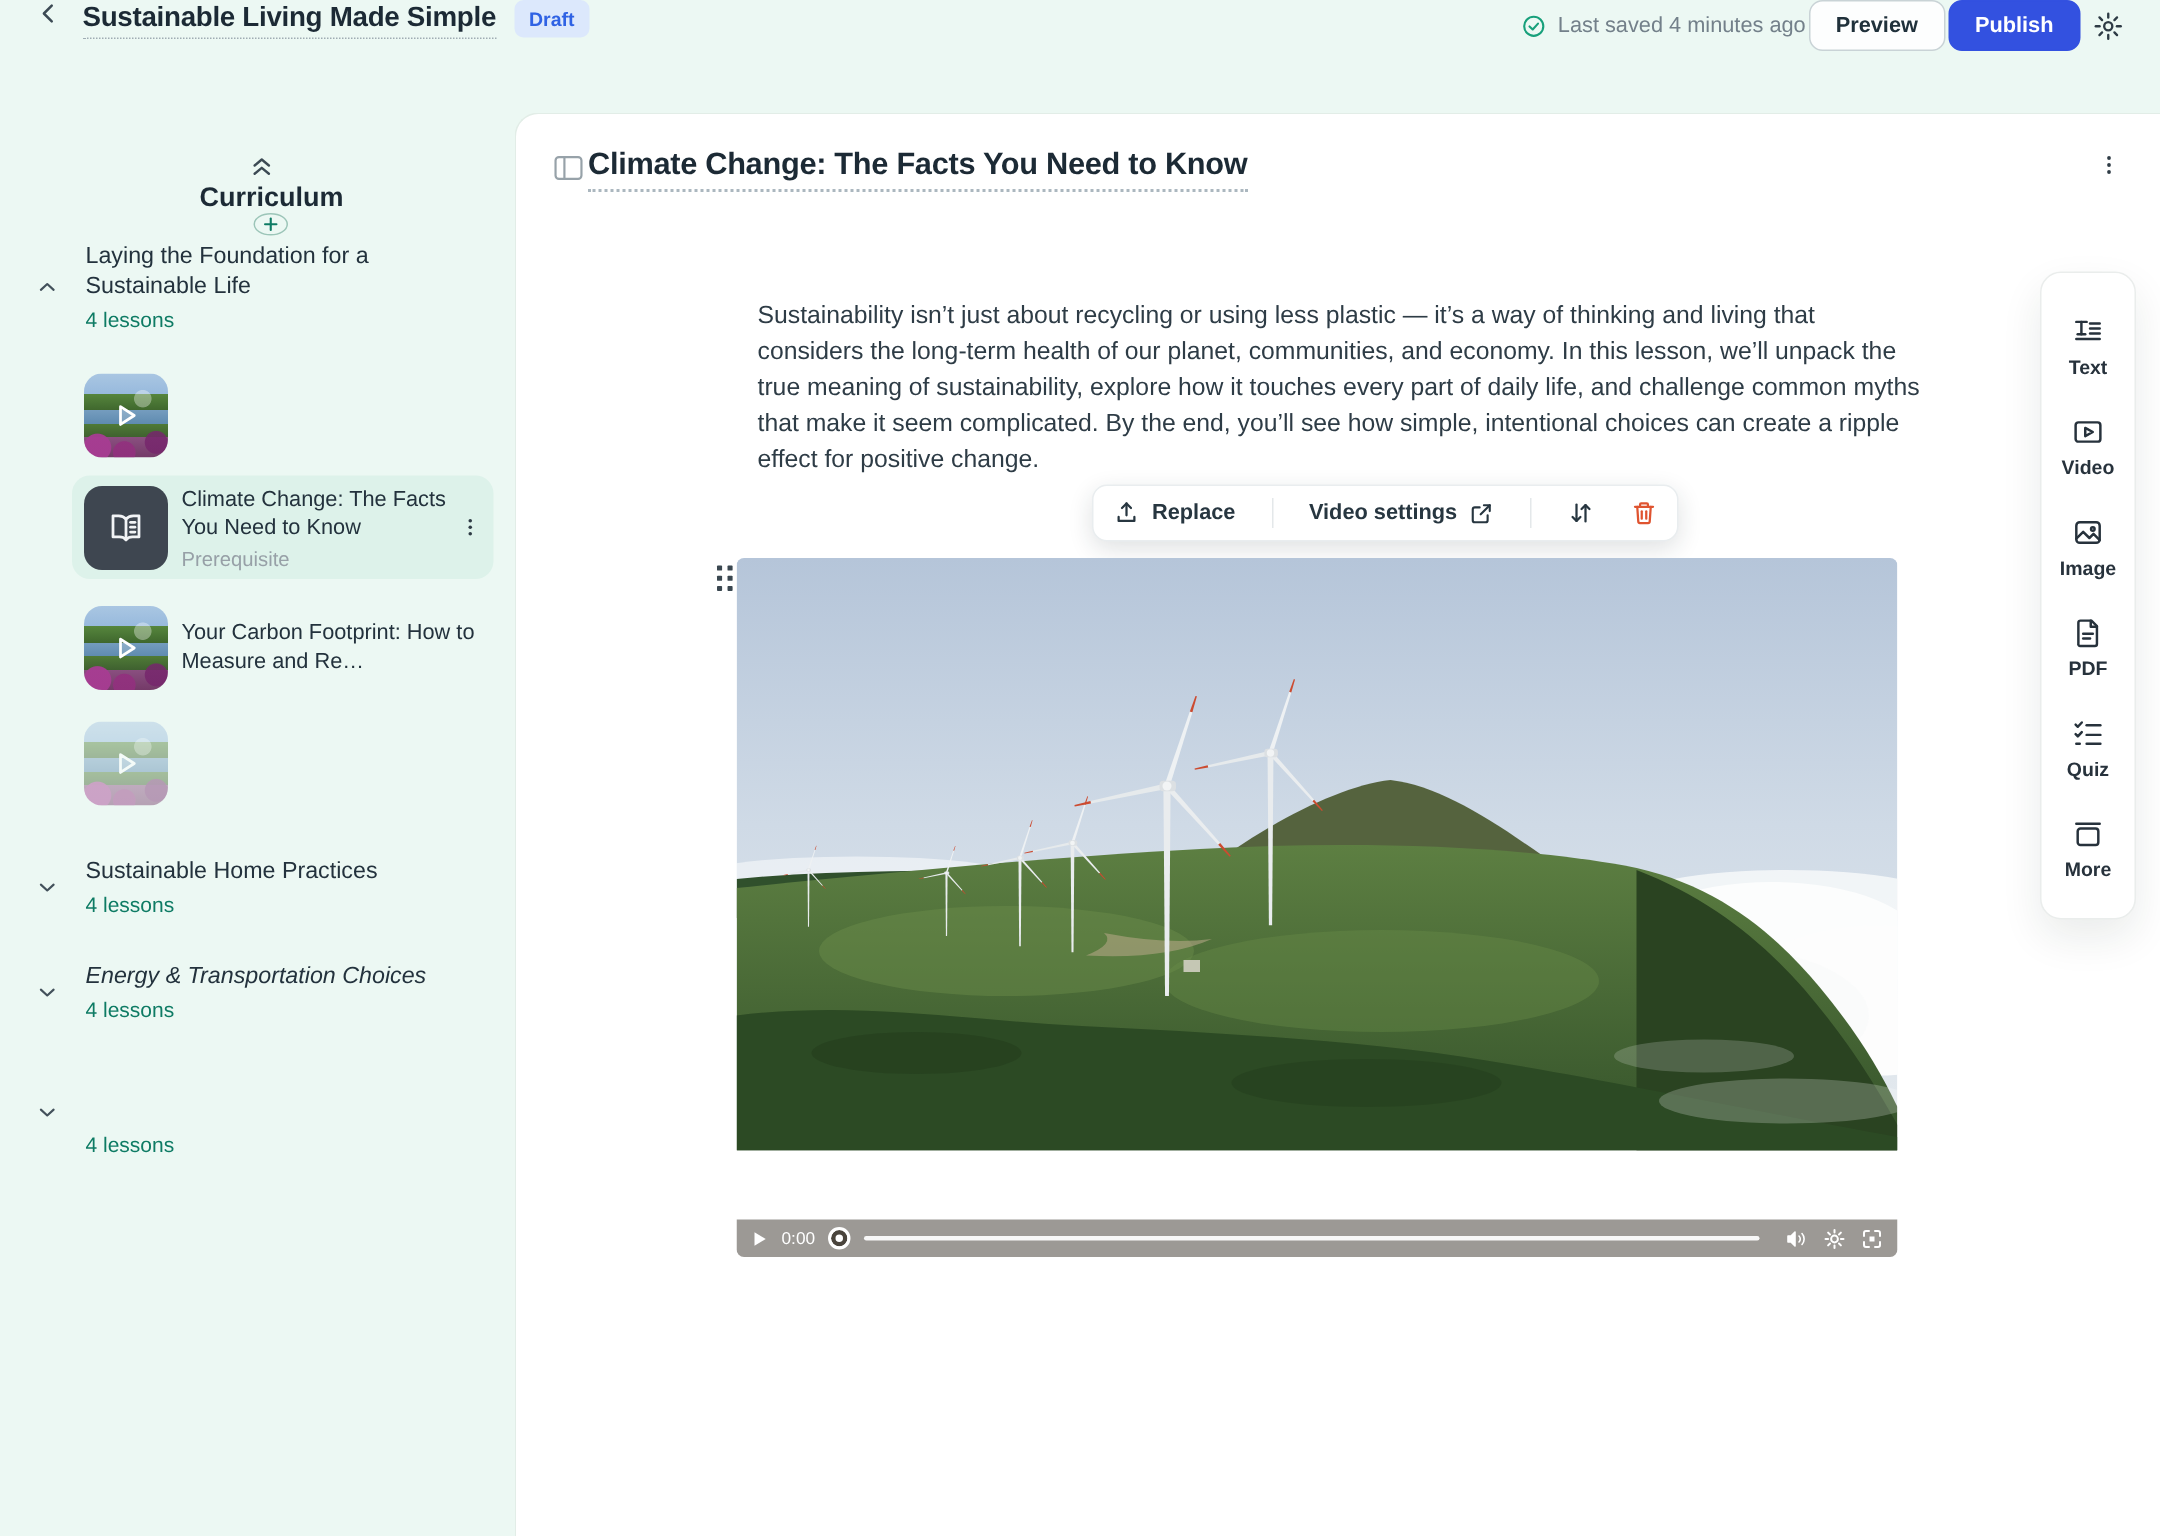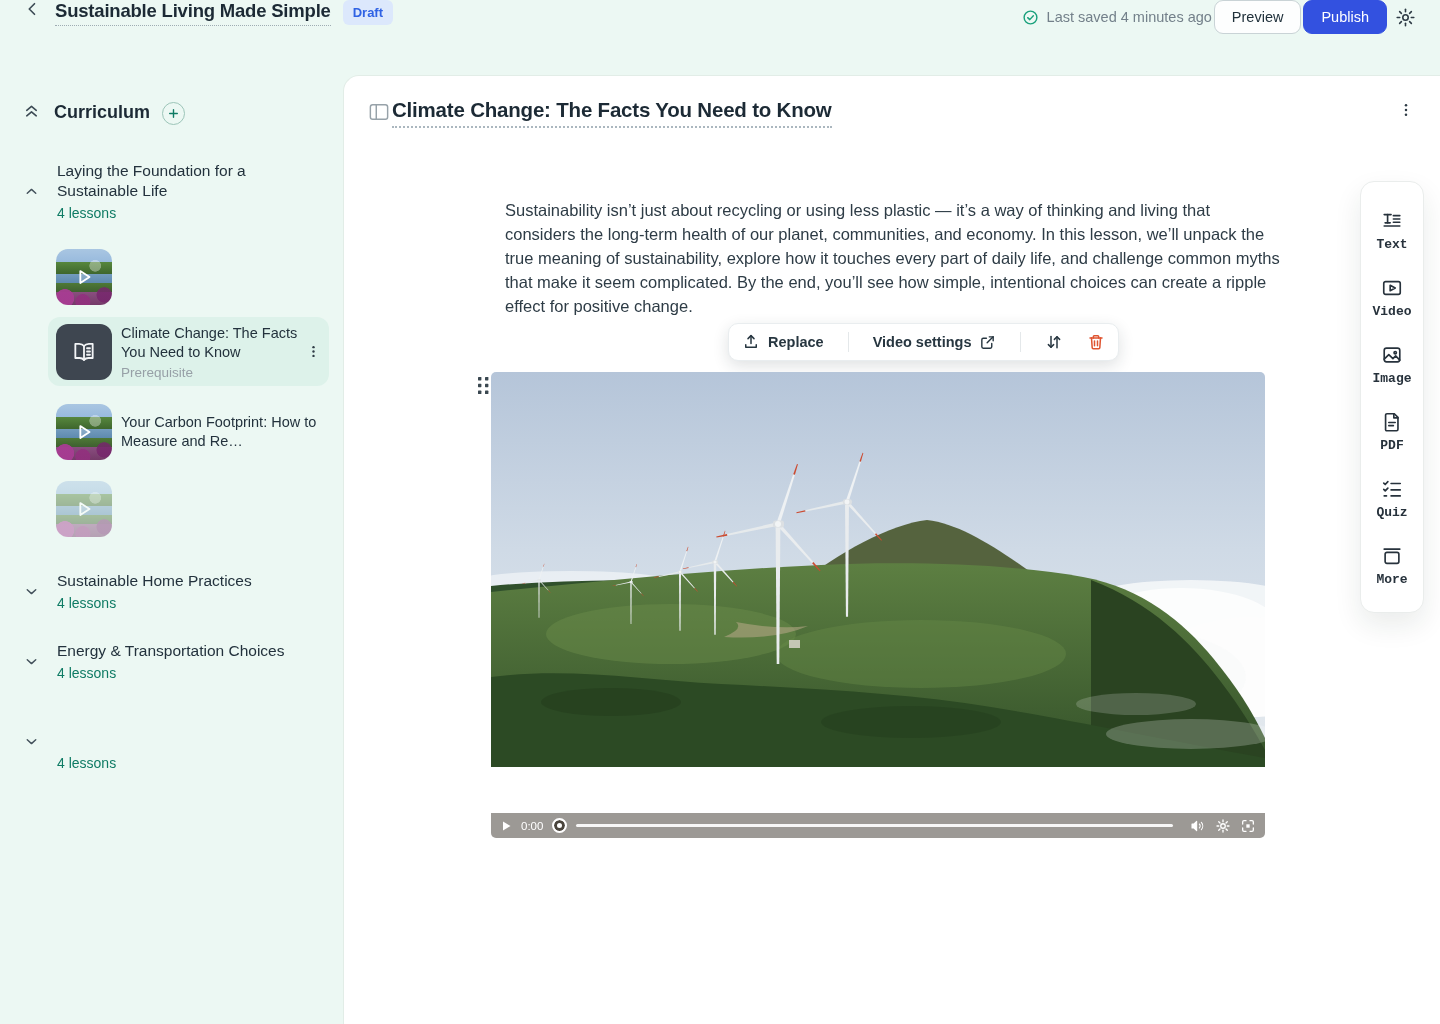--- a/index.html
+++ b/index.html
@@ -13,28 +13,28 @@
   }
   svg { display:block; }
 
   
   .topbar { position:absolute; top:0; left:0; width:1440px; height:75px; display:flex; align-items:flex-start; padding:0 24px; }
   .icon-btn { background:none; border:none; cursor:pointer; display:flex; align-items:center; justify-content:center; padding:0; color:#3C4A54; }
   .course-title { margin-left:13px; font-size:18.5px; font-weight:700; color:#1C2A35; letter-spacing:-.2px; border-bottom:1.5px dotted #9FACB3; padding-bottom:3px; cursor:text; }
   .draft-badge { margin-left:12px; background:#DCE8FC; color:#2F62E4; font-size:13px; font-weight:700; padding:5px 10px; border-radius:6px; }
   .topbar-right { margin-left:auto; display:flex; align-items:center; gap:2px; }
   .saved { display:flex; align-items:center; gap:8px; font-size:14.5px; color:#73808A; }
-  .btn { font-family:inherit; font-size:14.5px; font-weight:400; border-radius:9px; padding:8px 17px; cursor:pointer; }
+  .btn { font-family:inherit; font-size:14.5px; font-weight:700; border-radius:9px; padding:8px 17px; cursor:pointer; }
   .btn-preview { background:#FDFEFE; border:1px solid #C9D3D6; color:#20313B; }
   .btn-publish { background:#3351E0; border:1px solid #3351E0; color:#FFFFFF; }
   .gear-btn { margin-left:6px; color:#2E3B45; }
 
   
   .sidebar { position:absolute; top:75px; left:0; width:343px; bottom:0; }
-  .curriculum-row { position:absolute; top:27px; left:22px; right:16px; height:28px; display:flex; align-items:flex-start; }
+  .curriculum-row { position:absolute; top:27px; left:22px; right:16px; height:28px; display:flex; align-items:center;flex-direction:column; }
   .curriculum-title { font-size:18px; font-weight:700; color:#1C2A35; margin-left:13px; }
   .add-section-btn { margin-left:12px; width:23px; height:23px; border-radius:50%; border:1.4px solid #9CC5B8; background:transparent; color:#0E7B64; display:flex; align-items:center; justify-content:center; cursor:pointer; }
   .sec-chevron { position:absolute; left:23px; background:none; border:none; color:#43515B; cursor:pointer; }
   .sec-title { position:absolute; left:57px; width:246px; font-size:15.5px; line-height:20px; font-weight:500; color:#23323D; cursor:pointer; }
   .sec-count { position:absolute; left:57px; font-size:14px; font-weight:500; color:#0E7B64; }
   .lesson-row { position:absolute; left:48px; right:14px; display:flex; align-items:center; padding:0 8px; border-radius:12px; cursor:pointer; }
   .lesson-row.selected { background:#DDF2EA; }
   .thumb { width:56px; height:56px; border-radius:12px; flex:0 0 56px; position:relative; overflow:hidden; }
   .thumb-landscape {
     background:
@@ -68,21 +68,21 @@
   .drag-handle { position:absolute; left:132px; top:299px; cursor:grab; color:#3A4750; }
   .video-block { position:absolute; left:147px; top:296px; width:774px; height:466px; border-radius:5px; overflow:hidden; cursor:pointer;padding-left:48px; }
   .video-scene { position:absolute; inset:0; }
   .video-controls { position:absolute; left:0; right:0; bottom:0; height:25px; background:rgba(58,52,44,.5); display:flex; align-items:center; padding:0 9px; gap:9px; color:#FFFFFF; }
   .vc-time { font-size:11.5px; color:#FFFFFF; }
   .vc-knob { width:15px; height:15px; border-radius:50%; background:#FFFFFF; border:2px solid #FFFFFF; box-shadow:inset 0 0 0 3px #4A443C; flex:0 0 15px; cursor:pointer; }
   .vc-track { flex:1; height:2.5px; background:rgba(255,255,255,.92); border-radius:2px; margin-right:8px; cursor:pointer; }
 
   
   .insert-toolbar { position:absolute; left:1360px; top:181px; width:64px; background:#FFFFFF; border:1px solid #EAEDEC; border-radius:14px; box-shadow:0 12px 28px rgba(21,44,37,.09); padding:15px 0 13px; display:flex; flex-direction:column; }
-  .it-item { height:67px; display:flex; flex-direction:column; align-items:center; justify-content:center; gap:5px; background:none; border:none; cursor:pointer; color:#27323C;font-family:Liberation Mono, monospace; }
+  .it-item { height:67px; display:flex; flex-direction:column; align-items:center; justify-content:center; gap:5px; background:none; border:none; cursor:pointer; color:#27323C; }
   .it-label { font-family:inherit; font-size:13px; font-weight:600; color:#27323C; }
 </style>
 </head>
 <body>
 
 <header class="topbar">
   <button class="icon-btn">
     <span>
       <svg width="18" height="18" viewBox="0 0 24 24" fill="none" stroke="currentColor" stroke-width="2.2" stroke-linecap="round" stroke-linejoin="round">
           <polyline points="14 5 7 12 14 19"></polyline>
@@ -226,21 +226,21 @@
   <div class="sec-title" style="top:496px;">Sustainable Home Practices</div>
   <div class="sec-count" style="top:520px;">4 lessons</div>
 
   <button class="sec-chevron" style="top:578px;">
     <span>
       <svg width="17" height="17" viewBox="0 0 24 24" fill="none" stroke="currentColor" stroke-width="2" stroke-linecap="round" stroke-linejoin="round">
           <polyline points="6 9.5 12 15 18 9.5"></polyline>
         </svg>
     </span>
   </button>
-  <div class="sec-title" style="top:566px;">Energy &amp; Transportation Choices</div>
+  <div class="sec-title" style="top:566px;font-style:italic;">Energy &amp; Transportation Choices</div>
   <div class="sec-count" style="top:590px;">4 lessons</div>
 
   <button class="sec-chevron" style="top:658px;">
     <span>
       <svg width="17" height="17" viewBox="0 0 24 24" fill="none" stroke="currentColor" stroke-width="2" stroke-linecap="round" stroke-linejoin="round">
           <polyline points="6 9.5 12 15 18 9.5"></polyline>
         </svg>
     </span>
   </button>
   <div class="sec-count" style="top:680px;">4 lessons</div>

